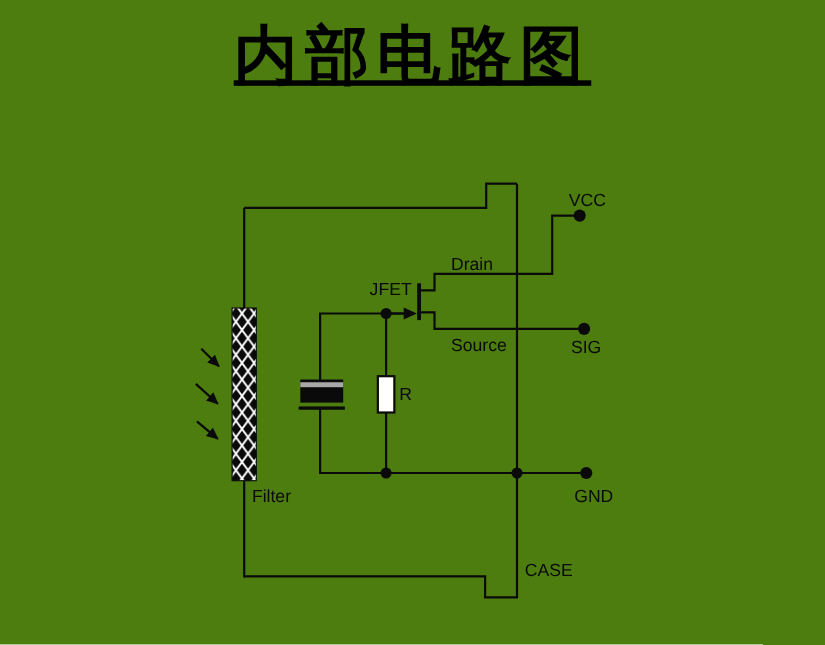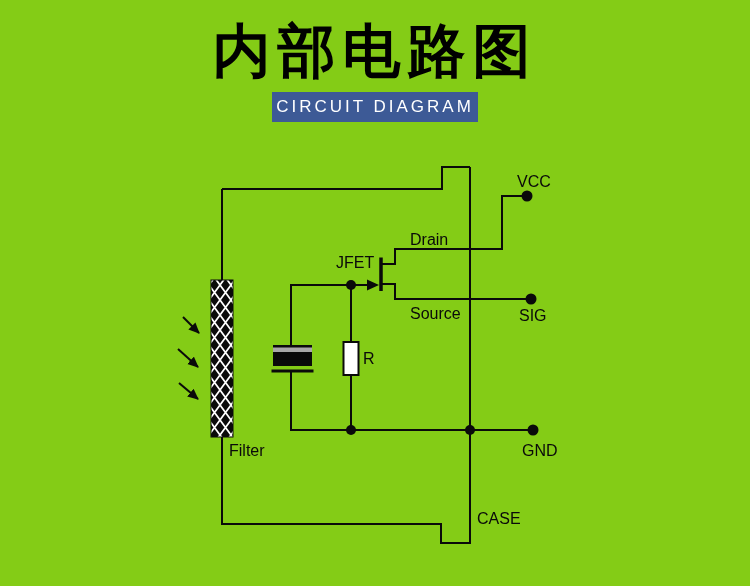--- a/index.html
+++ b/index.html
@@ -1,21 +1,22 @@
 <!DOCTYPE html>
 <html><head>
 <meta charset="utf-8">
 <style>
   html,body{margin:0;padding:0;background:#ffffff;}
   .page{
     position:relative;
     width:750px;height:586px;
-    background:#84cc16;
+    background:#4d7c0f;
     overflow:hidden;
     font-family:"Liberation Sans","DejaVu Sans",sans-serif;
+    text-decoration:underline;
   }
   .header{position:relative;width:750px;text-align:center;}
   .page-title{
     margin:0;
     padding-top:22px;
     font-size:58px;
     line-height:1.0;
     font-weight:900;
     letter-spacing:7px;
     color:#000000;
@@ -46,23 +47,20 @@
   }
   .wire{stroke:#0a0a0a;stroke-width:2;fill:none;}
 </style>
 </head>
 <body>
 
 <div class="page">
 
   <div class="header">
     <h1 class="page-title" style="color: rgb(0, 0, 0);">内部电路图</h1>
-    <div class="banner" style="background: rgb(61, 90, 150);">
-      <span>CIRCUIT DIAGRAM</span>
-    </div>
   </div>
 
   <svg class="circuit" viewBox="0 0 750 586">
     <defs>
       <pattern id="crosshatch" width="11" height="15" patternUnits="userSpaceOnUse">
         <rect x="0" y="0" width="11" height="15" fill="#0a0a0a"></rect>
         <path d="M0,0 L11,15 M11,0 L0,15" stroke="#ffffff" stroke-width="1.7" fill="none"></path>
       </pattern>
       <marker id="arrowhead" markerUnits="userSpaceOnUse" markerWidth="14" markerHeight="14" refX="10" refY="5" orient="auto">
         <path d="M0,0 L11,5 L0,10 z" fill="#0a0a0a"></path>

